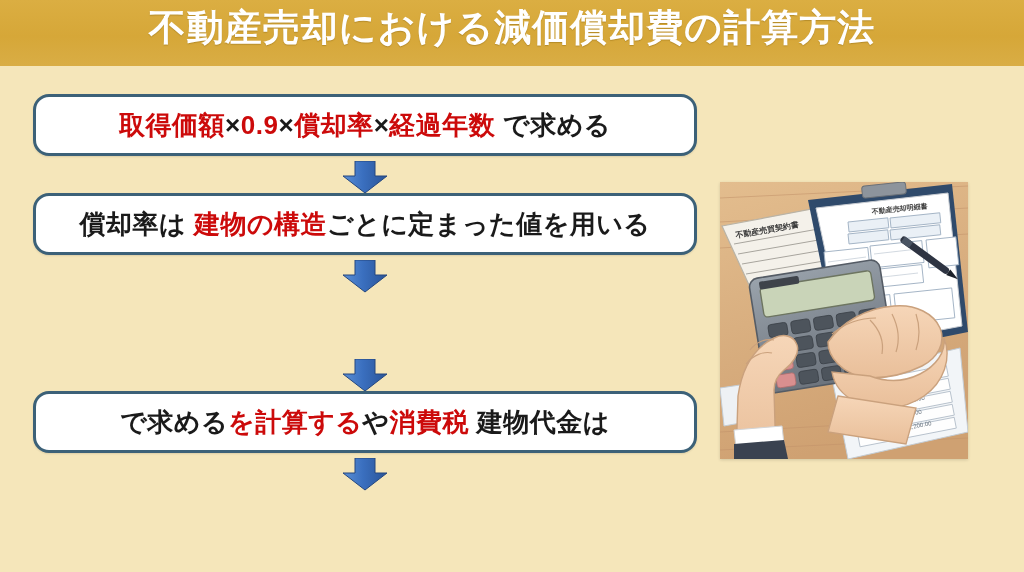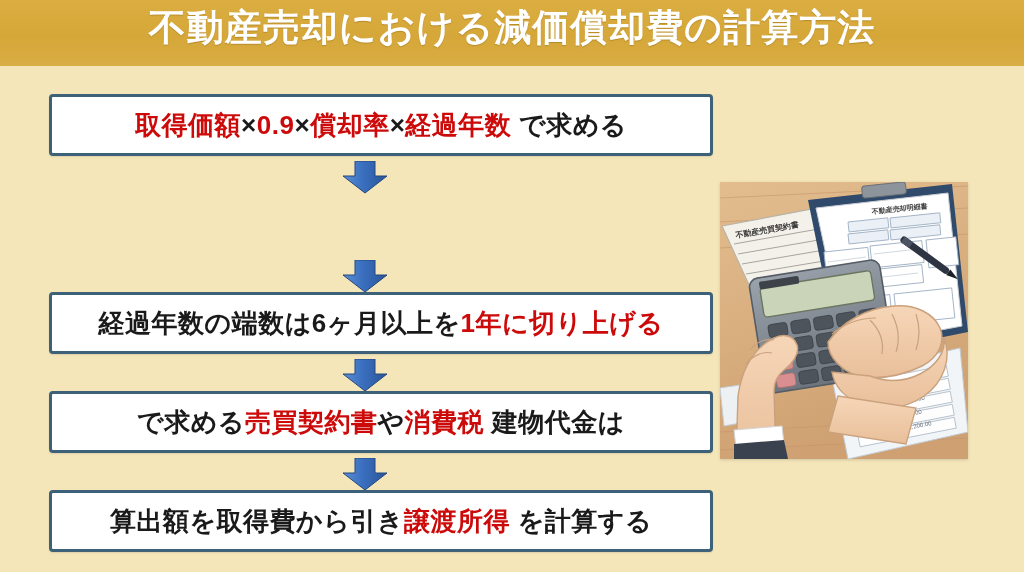--- a/index.html
+++ b/index.html
@@ -50,27 +50,26 @@
   }
 
   
   .flow-box {
     position: absolute;
     left: 33px;
     width: 664px;
     height: 62px;
     background: #ffffff;
     border: 3px solid #3c6178;
-    border-radius: 4px;
+    border-radius: 16px;
     box-sizing: border-box;
     display: flex;
     align-items: center;
     justify-content: center;
     box-shadow: 0 1px 2px rgba(0,0,0,0.10);
-    margin-left: 16px;
   }
   .flow-text {
     font-size: 26px;
     font-weight: 700;
     white-space: nowrap;
     letter-spacing: 0.5px;
     line-height: 1;
     color: #1a1a1a;
   }
   .flow-text .hl {
@@ -132,50 +131,47 @@
         <linearGradient id="ag1" x1="0" y1="0" x2="1" y2="0">
           <stop offset="0%" stop-color="#5b8fd4"></stop>
           <stop offset="45%" stop-color="#3a6fbf"></stop>
           <stop offset="100%" stop-color="#2a5497"></stop>
         </linearGradient>
       </defs>
       <path d="M14 0 H34 V15 H46 L24 32 L2 15 H14 Z" fill="url(#ag1)" stroke="#24477f" stroke-width="1"></path>
     </svg>
   </div>
 
+  <div class="flow-box box-2">
+    <div class="flow-text"><span>償却率は </span><span class="hl">建物の構造</span><span>ごとに定まった値を用いる</span></div>
+  </div>
 
   <div class="arrow arrow-2">
     <svg viewBox="0 0 48 33" xmlns="http://www.w3.org/2000/svg">
       <path d="M14 0 H34 V15 H46 L24 32 L2 15 H14 Z" fill="url(#ag1)" stroke="#24477f" stroke-width="1"></path>
     </svg>
   </div>
 
-  <div class="flow-box box-3">
-    <div class="flow-text"><span>経過年数の端数は6ヶ月以上を</span><span class="hl">1年に切り上げる</span></div>
-  </div>
 
   <div class="arrow arrow-3">
     <svg viewBox="0 0 48 33" xmlns="http://www.w3.org/2000/svg">
       <path d="M14 0 H34 V15 H46 L24 32 L2 15 H14 Z" fill="url(#ag1)" stroke="#24477f" stroke-width="1"></path>
     </svg>
   </div>
 
   <div class="flow-box box-4">
-    <div class="flow-text"><span>で求める</span><span class="hl">売買契約書</span><span>や</span><span class="hl">消費税</span><span> 建物代金は</span></div>
+    <div class="flow-text"><span>で求める</span><span class="hl">を計算する</span><span>や</span><span class="hl">消費税</span><span> 建物代金は</span></div>
   </div>
 
   <div class="arrow arrow-4">
     <svg viewBox="0 0 48 33" xmlns="http://www.w3.org/2000/svg">
       <path d="M14 0 H34 V15 H46 L24 32 L2 15 H14 Z" fill="url(#ag1)" stroke="#24477f" stroke-width="1"></path>
     </svg>
   </div>
 
-  <div class="flow-box box-5">
-    <div class="flow-text"><span>算出額を取得費から引き</span><span class="hl">譲渡所得</span><span> を計算する</span></div>
-  </div>
 
   <div class="illustration">
     <svg width="248" height="277" viewBox="0 0 248 277" xmlns="http://www.w3.org/2000/svg">
       <defs>
         <linearGradient id="wood" x1="0" y1="0" x2="0.4" y2="1">
           <stop offset="0%" stop-color="#e0b territory"></stop>
         </linearGradient>
         <linearGradient id="woodg" x1="0" y1="0" x2="0.3" y2="1">
           <stop offset="0%" stop-color="#e3bd8e"></stop>
           <stop offset="100%" stop-color="#cfa172"></stop>

